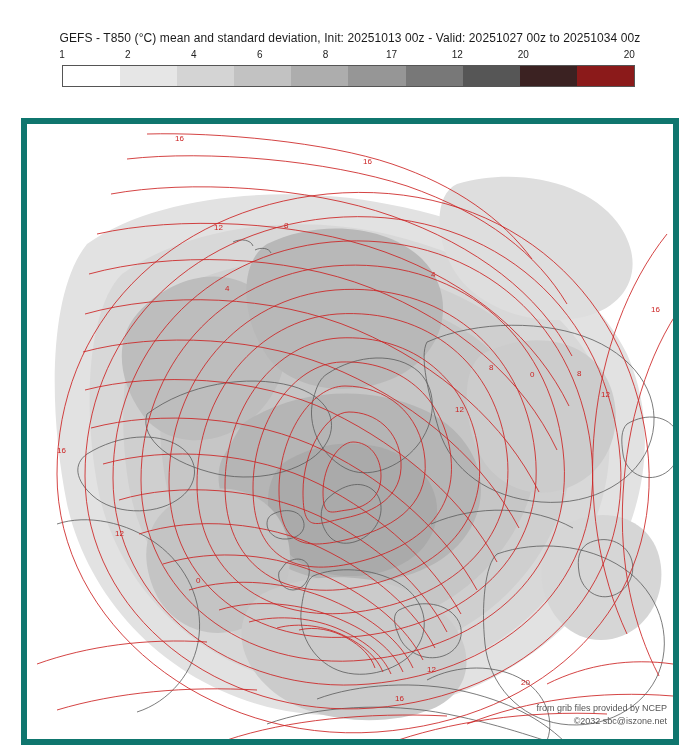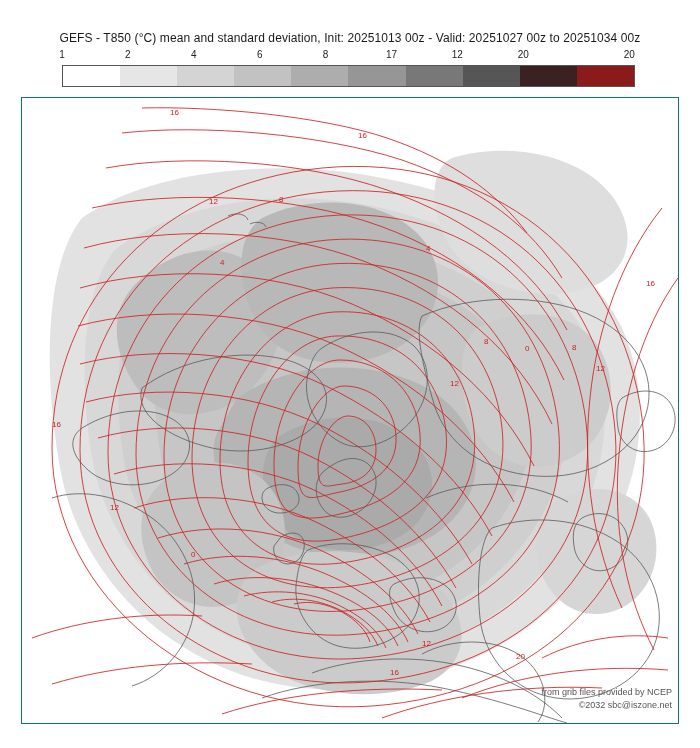--- a/index.html
+++ b/index.html
@@ -63,24 +63,24 @@
     display: flex;
   }
   .cb-seg {
     flex: 1 1 0;
     height: 100%;
   }
   
   .map-frame {
     position: absolute;
     left: 21px;
-    top: 97px;
+    top: 118px;
     width: 658px;
     height: 627px;
-    border: 1px solid #0f766e;
+    border: 6px solid #0f766e;
     box-sizing: border-box;
     background: #ffffff;
     overflow: hidden;
   }
   .map-frame svg {
     display: block;
   }
   .credit {
     position: absolute;
     right: 6px;

